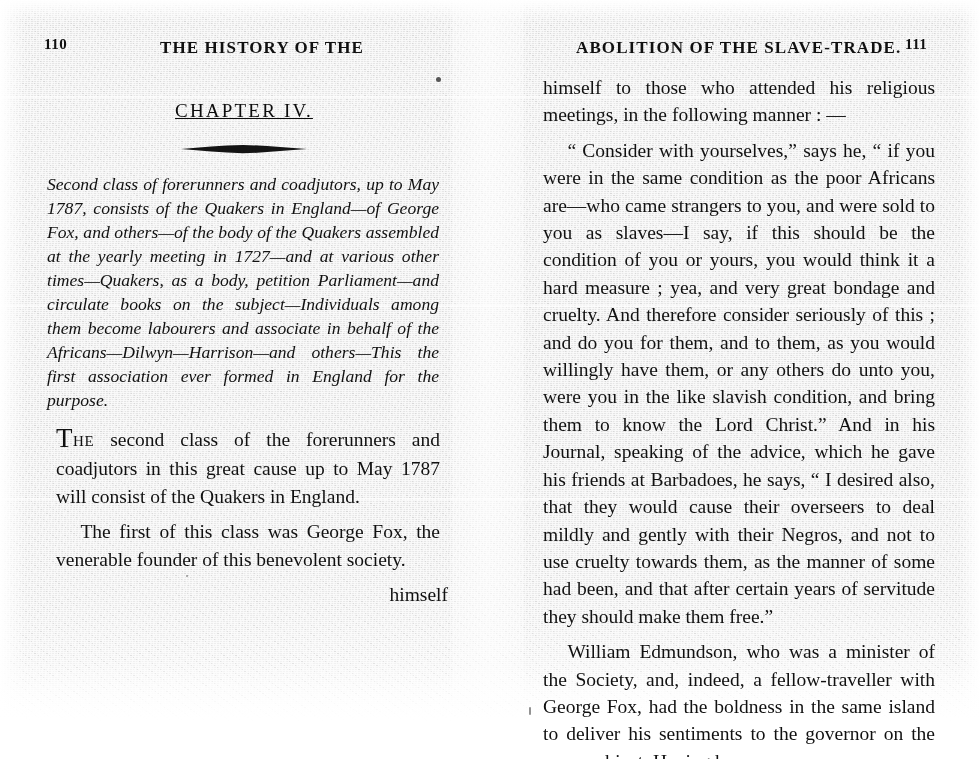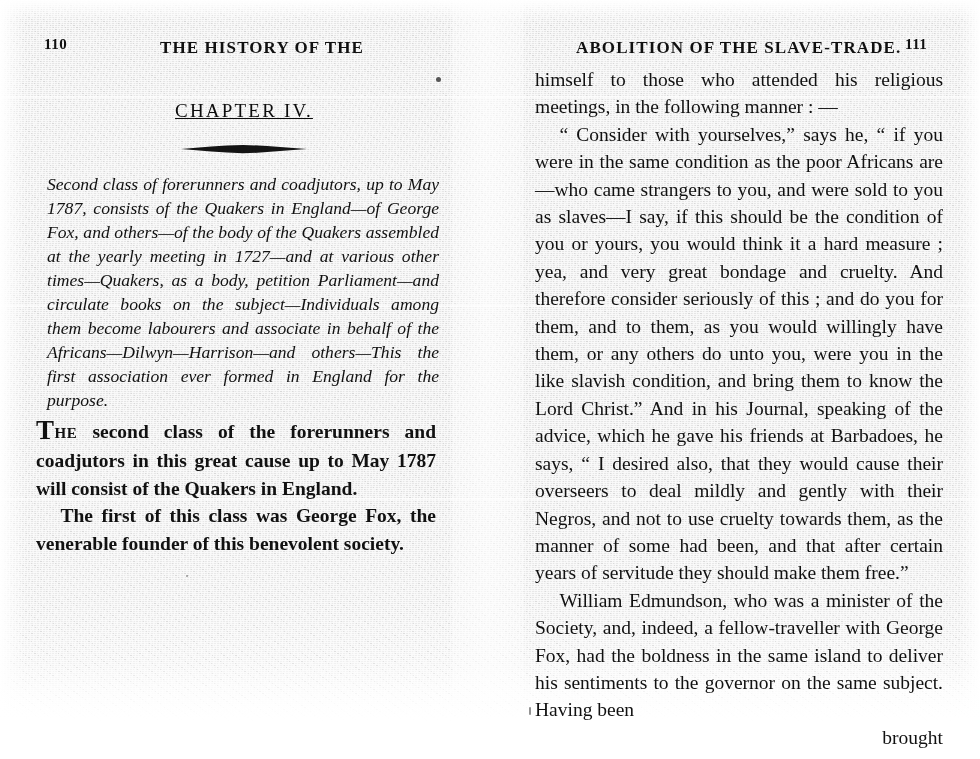--- a/index.html
+++ b/index.html
@@ -113,21 +113,21 @@
 
   
   .col {
     position: absolute;
     font-size: 19.5px;
     line-height: 27.4px;
     text-align: justify;
     text-justify: inter-word;
     color: #111;
   }
-  #col-left  { left: 36px;  top: 418px; width: 400px; font-weight: bold; }
+  #col-left  { left: 48px;  top: 418px; width: 400px; }
   #col-right { left: 535px; top: 66px;  width: 408px; }
 
   .chapter-title {
     position: absolute;
     left: 44px;
     top: 100px;
     width: 400px;
     text-align: center;
     font-size: 19px;
     letter-spacing: 2.2px;
@@ -153,21 +153,21 @@
     left: 47px;
     top: 172px;
     width: 392px;
     font-style: italic;
     font-size: 17.6px;
     line-height: 24px;
     text-align: justify;
     color: #111;
   }
 
-  .para { margin: 0; text-indent: 1.25em; }
+  .para { margin: 8px; text-indent: 1.25em; }
   .para.first { text-indent: 0; }
 
   .dropcap-T {
     font-size: 27px;
     line-height: 0;
     vertical-align: -1px;
     letter-spacing: .5px;
   }
   .smallcaps {
     font-size: 15px;
@@ -235,20 +235,21 @@
       </svg>
     </div>
 
     <div class="summary">Second class of forerunners and coadjutors, up to May 1787, consists of the Quakers in England—of George Fox, and others—of the body of the Quakers assembled at the yearly meeting in 1727—and at various other times—Quakers, as a body, petition Parliament—and circulate books on the subject—Individuals among them become labourers and associate in behalf of the Africans—Dilwyn—Harrison—and others—This the first association ever formed in England for the purpose.</div>
 
     <div class="col" id="col-left">
       <p class="para first">
         <span class="dropcap-T">T</span><span class="smallcaps">HE</span><span> second class of the forerunners and coadjutors in this great cause up to May 1787 will consist of the Quakers in England.</span>
       </p>
       <p class="para">The first of this class was George Fox, the venerable founder of this benevolent society.</p>
+      <p class="catchword">himself</p>
     </div>
 
     <div class="col" id="col-right">
       <p class="para first">himself to those who attended his religious meetings, in the following manner : —</p>
       <p class="para">“ Consider with yourselves,” says he, “ if you were in the same condition as the poor Africans are—who came strangers to you, and were sold to you as slaves—I say, if this should be the condition of you or yours, you would think it a hard measure ; yea, and very great bondage and cruelty. And therefore consider seriously of this ; and do you for them, and to them, as you would willingly have them, or any others do unto you, were you in the like slavish condition, and bring them to know the Lord Christ.” And in his Journal, speaking of the advice, which he gave his friends at Barbadoes, he says, “ I desired also, that they would cause their overseers to deal mildly and gently with their Negros, and not to use cruelty towards them, as the manner of some had been, and that after certain years of servitude they should make them free.”</p>
       <p class="para">William Edmundson, who was a minister of the Society, and, indeed, a fellow-traveller with George Fox, had the boldness in the same island to deliver his sentiments to the governor on the same subject.  Having been</p>
       <p class="catchword">brought</p>
     </div>
 
     <div class="speck" id="speck-top"></div>

